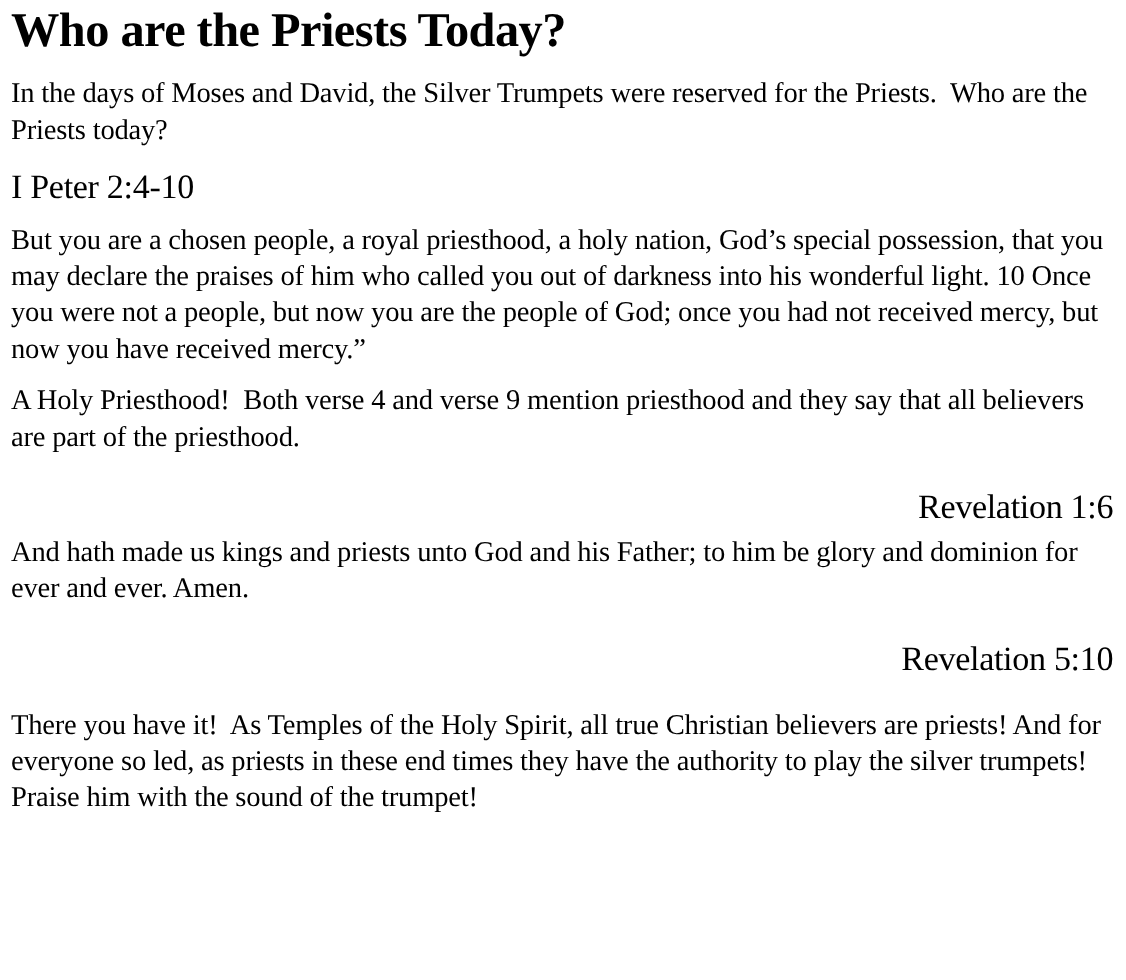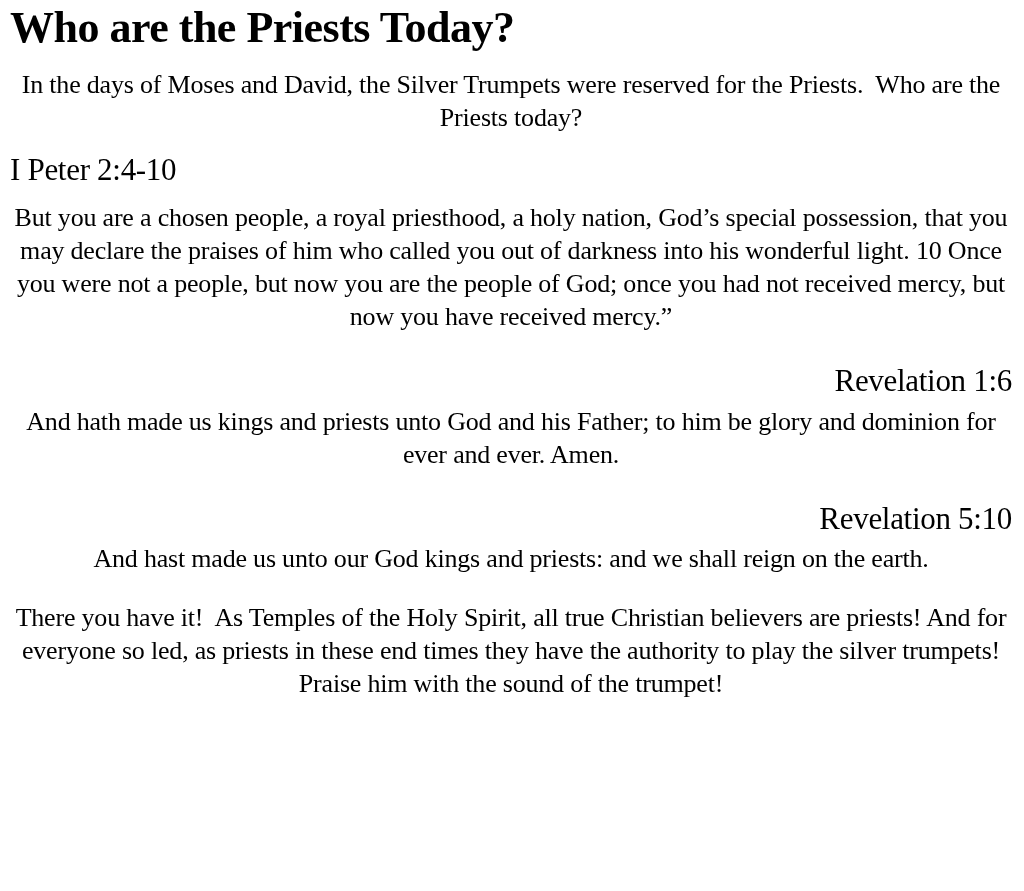--- a/index.html
+++ b/index.html
@@ -35,48 +35,47 @@
   .h2-gap-top     { margin-top: 18px; }
   .h2-gap-top-lg  { margin-top: 30px; text-align: right; }
   .h2-mb-lg       { margin-bottom: 14px; }
   .h2-mb-sm       { margin-bottom: 6px; }
   .body-text {
     font-size: 26px;
     line-height: 33px;
     margin: 0;
     white-space: pre-wrap;
     letter-spacing: -0.2px;
-    text-align: center;
   }
   .gap-sm { margin-top: 14px; }
   .gap-lg { margin-top: 26px; }
   strong, b { font-weight: normal; }
 </style>
 </head>
 <body>
 
 <main class="page">
 
   <h1>Who are the Priests Today?</h1>
 
   <p class="body-text">In the days of Moses and David, the Silver Trumpets were reserved for the Priests.  Who are the Priests today?</p>
 
   <section>
     <h2 class="h2-gap-top h2-mb-lg">I Peter 2:4-10</h2>
     <p class="body-text"><strong>But you are a chosen people, a royal priesthood</strong>, a holy nation, God’s special possession, that you may declare the praises of him who called you out of darkness into his wonderful light. <strong>10</strong> Once you were not a people, but now you are the people of God; once you had not received mercy, but now you have received mercy.”</p>
+    <p class="body-text gap-sm"><strong>A Holy Priesthood!</strong>  Both verse 4 and verse 9 mention <strong>priesthood</strong> and they say that all believers are part of the priesthood.</p>
   </section>
 
   <section>
     <h2 class="h2-gap-top-lg h2-mb-sm">Revelation 1:6</h2>
     <p class="body-text">And hath made us kings and <strong>priests</strong> unto God and his Father; to him be glory and dominion for ever and ever. Amen.</p>
   </section>
 
   <section>
     <h2 class="h2-gap-top-lg h2-mb-sm">Revelation 5:10</h2>
-    <p class="body-text">And hast made us unto our God kings and <strong>priests</strong>: and we shall reign on the earth.</p>
     <p class="body-text gap-lg">There you have it!  As Temples of the Holy Spirit, all true Christian believers are priests! And for everyone so led, as priests in these end times they have the authority to play the silver trumpets!</p>
   </section>
 
   <section>
     <p class="body-text">Praise him with the sound of the trumpet!</p>
   </section>
 
 </main>
 
 </body></html>

